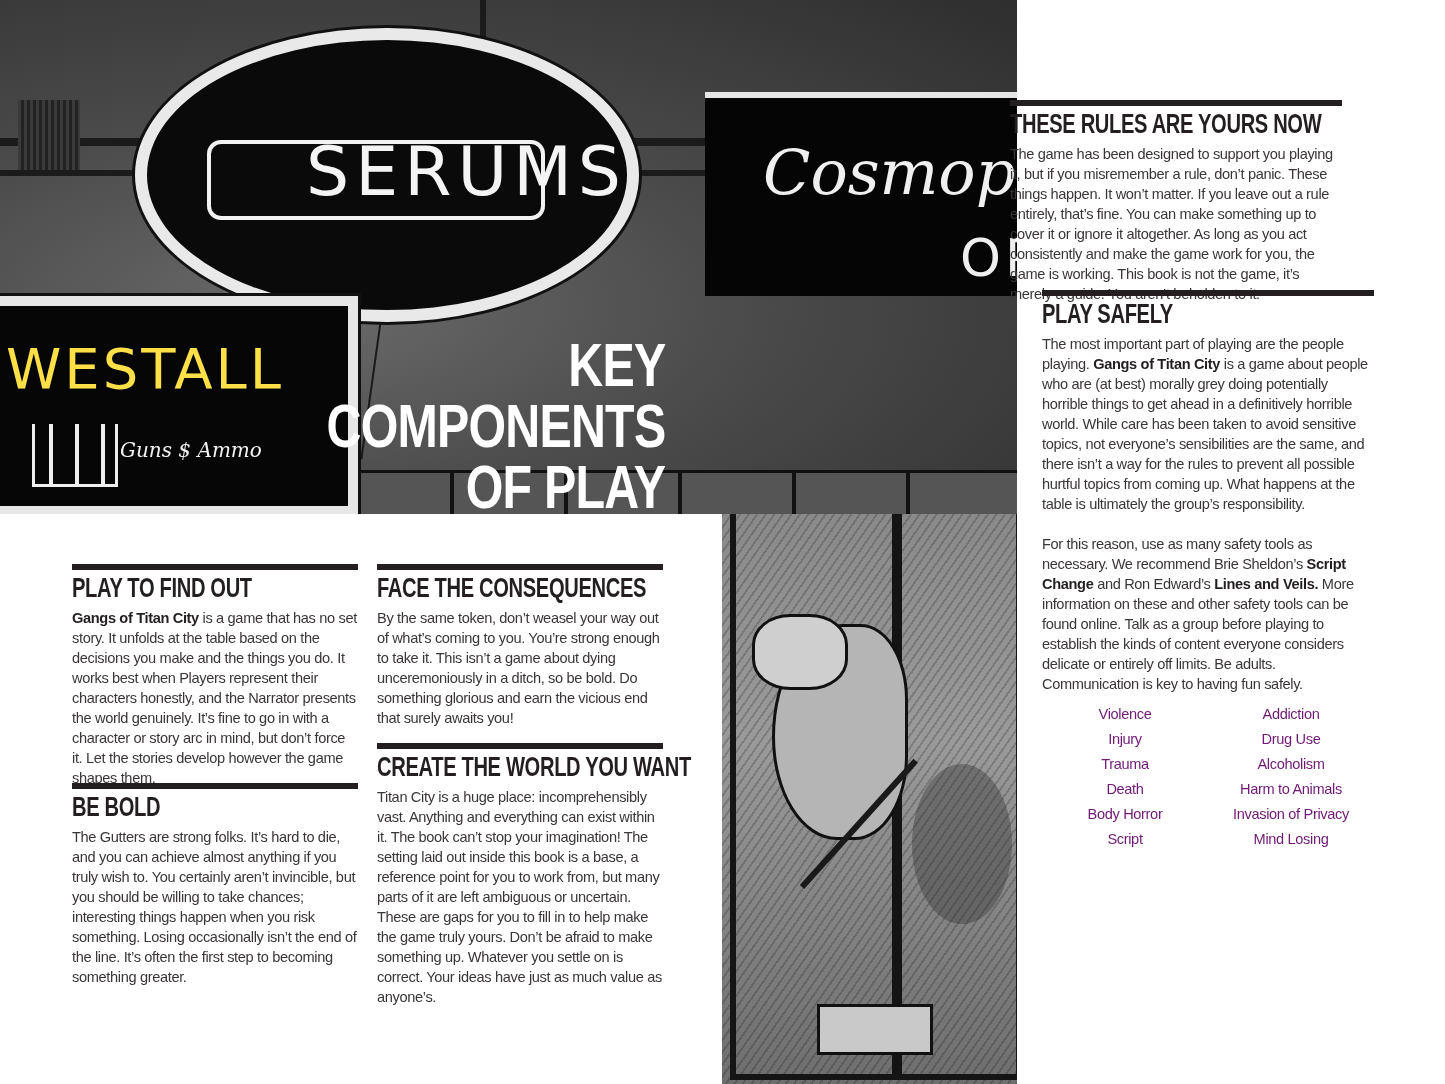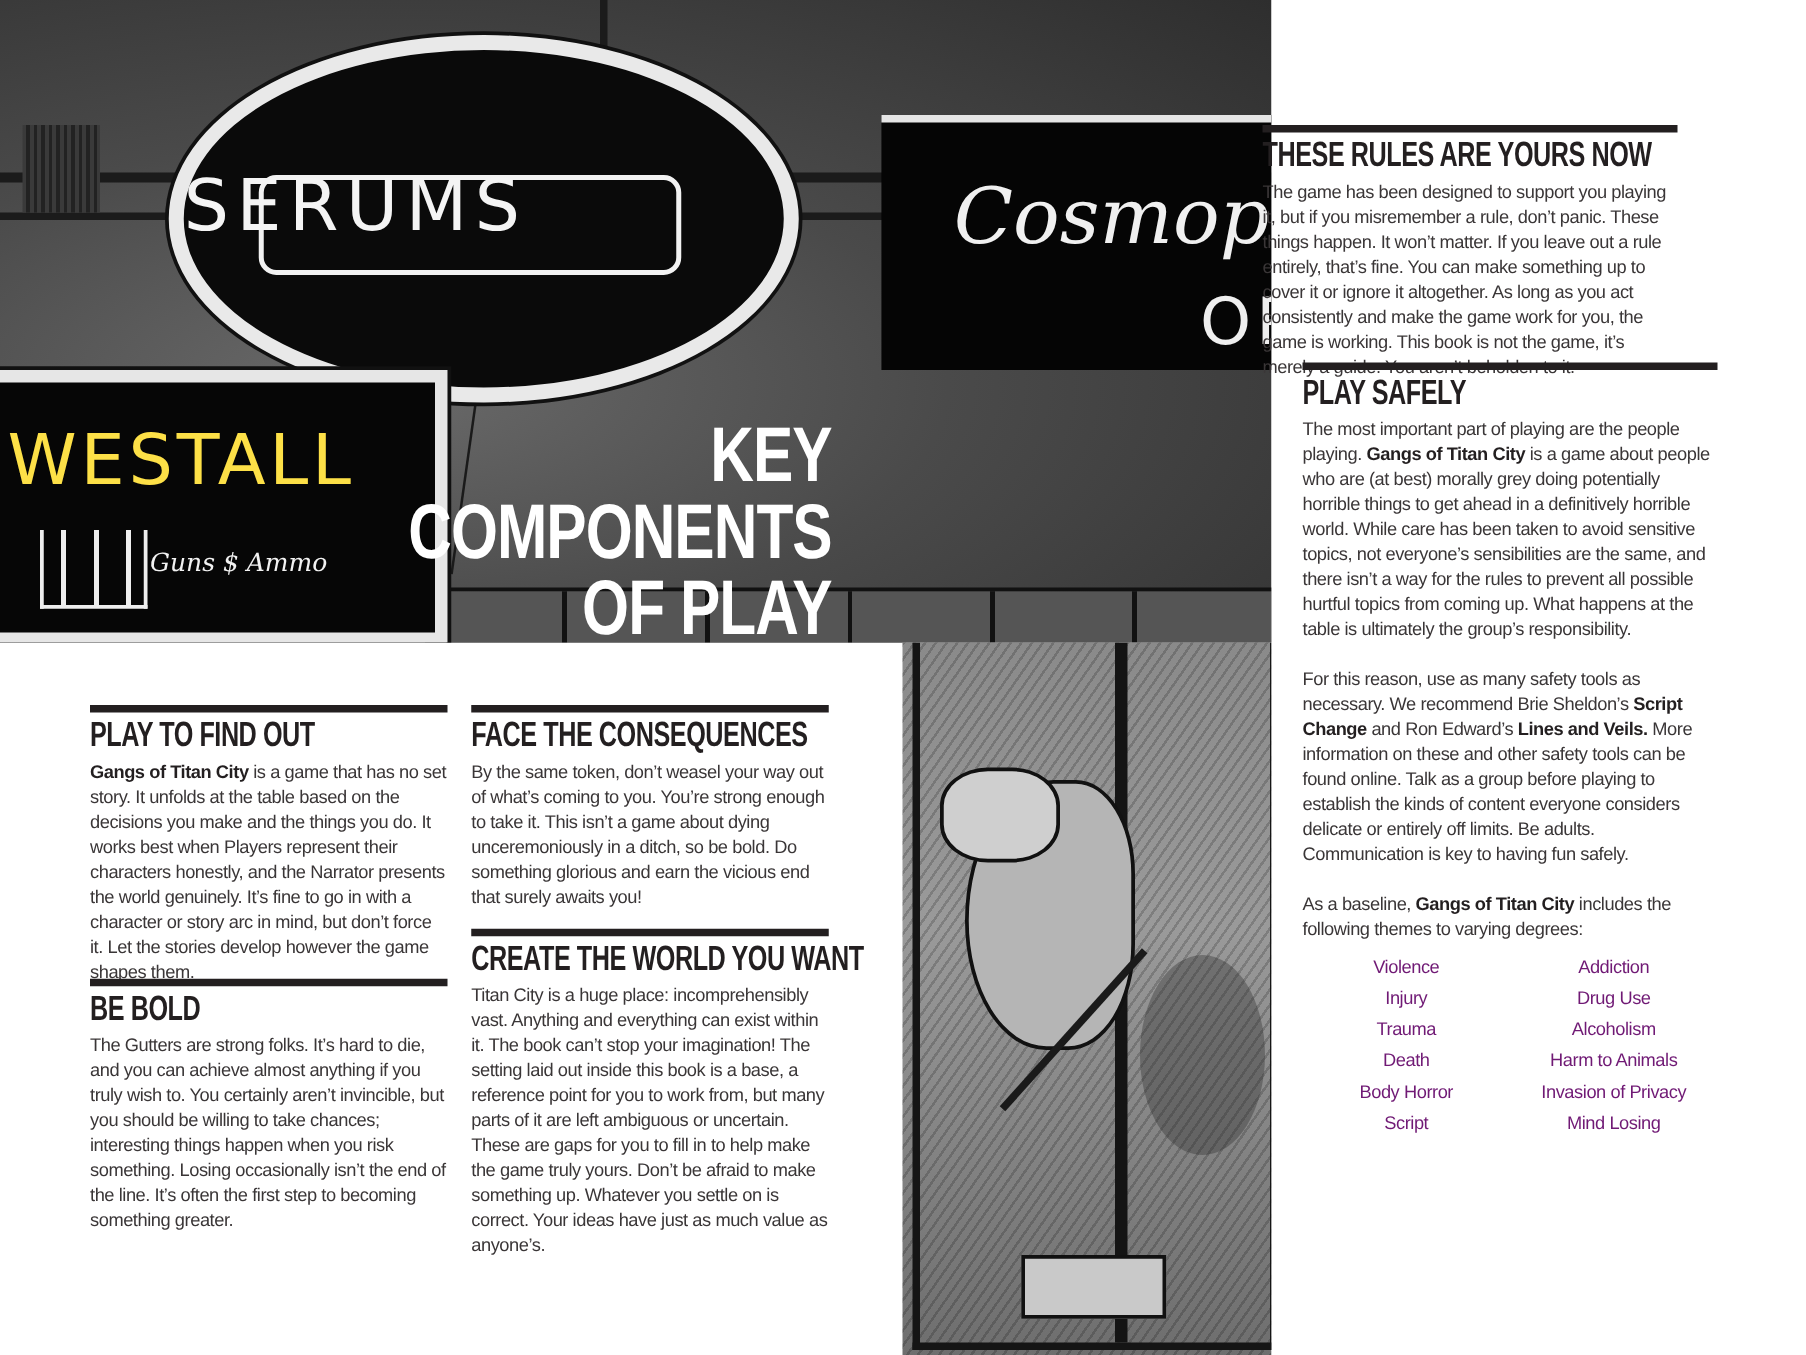--- a/index.html
+++ b/index.html
@@ -25,22 +25,22 @@
   .sign-serums {
     position:absolute; left:135px; top:28px; width:480px; height:270px;
     border-radius:50%; background:#0a0a0a;
     border:12px solid #e9e9e9; box-shadow:0 0 0 3px #111;
   }
   .sign-serums .tube {
     position:absolute; left:60px; top:100px; width:330px; height:72px;
     border:4px solid #f2f2f2; border-radius:14px;
   }
   .sign-serums .label {
-    position:absolute; left:0; right:0; top:92px; text-align:left;
-    color:#f4f4f4; font-family:"DejaVu Sans", sans-serif; font-size:57px; letter-spacing:6px;
+    position:absolute; left:0; right:0; top:92px; text-align:right;
+    color:#f4f4f4; font-family:"DejaVu Sans", sans-serif; font-size:68px; letter-spacing:6px;
     font-weight:normal;
   }
   .sign-cosmo {
     position:absolute; left:705px; top:92px; width:330px; height:198px;
     background:#050505; border-top:6px solid #e5e5e5;
     clip-path:polygon(0 0,100% 0,100% 100%,0 100%);
   }
   .sign-cosmo .script {
     position:absolute; left:58px; top:38px; color:#f0f0f0;
     font-family:"DejaVu Serif", serif; font-style:italic; font-size:62px;
@@ -195,21 +195,20 @@
     <p>The game has been designed to support you playing it, but if you misremember a rule, don’t panic. These things happen. It won’t matter. If you leave out a rule entirely, that’s fine. You can make something up to cover it or ignore it altogether. As long as you act consistently and make the game work for you, the game is working. This book is not the game, it’s merely a guide. You aren’t beholden to it.</p>
   </div>
 </div>
 
 <div class="section" style="left:1042px;top:290px;width:332px;">
   <div class="rule"></div>
   <h2>PLAY SAFELY</h2>
   <div class="body">
     <p><span>The most important part of playing are the people playing. </span><b>Gangs of Titan City</b><span> is a game about people who are (at best) morally grey doing potentially horrible things to get ahead in a definitively horrible world. While care has been taken to avoid sensitive topics, not everyone’s sensibilities are the same, and there isn’t a way for the rules to prevent all possible hurtful topics from coming up. What happens at the table is ultimately the group’s responsibility.</span></p>
     <p><span>For this reason, use as many safety tools as necessary. We recommend Brie Sheldon’s </span><b>Script Change</b><span> and Ron Edward’s </span><b>Lines and Veils.</b><span> More information on these and other safety tools can be found online. Talk as a group before playing to establish the kinds of content everyone considers delicate or entirely off limits. Be adults. Communication is key to having fun safely.</span></p>
-    <p><span>As a baseline, </span><b>Gangs of Titan City</b><span> includes the following themes to varying degrees:</span></p>
     <div class="themes">
       <div>Violence</div>
       <div>Addiction</div>
       <div>Injury</div>
       <div>Drug Use</div>
       <div>Trauma</div>
       <div>Alcoholism</div>
       <div>Death</div>
       <div>Harm to Animals</div>
       <div>Body Horror</div>

